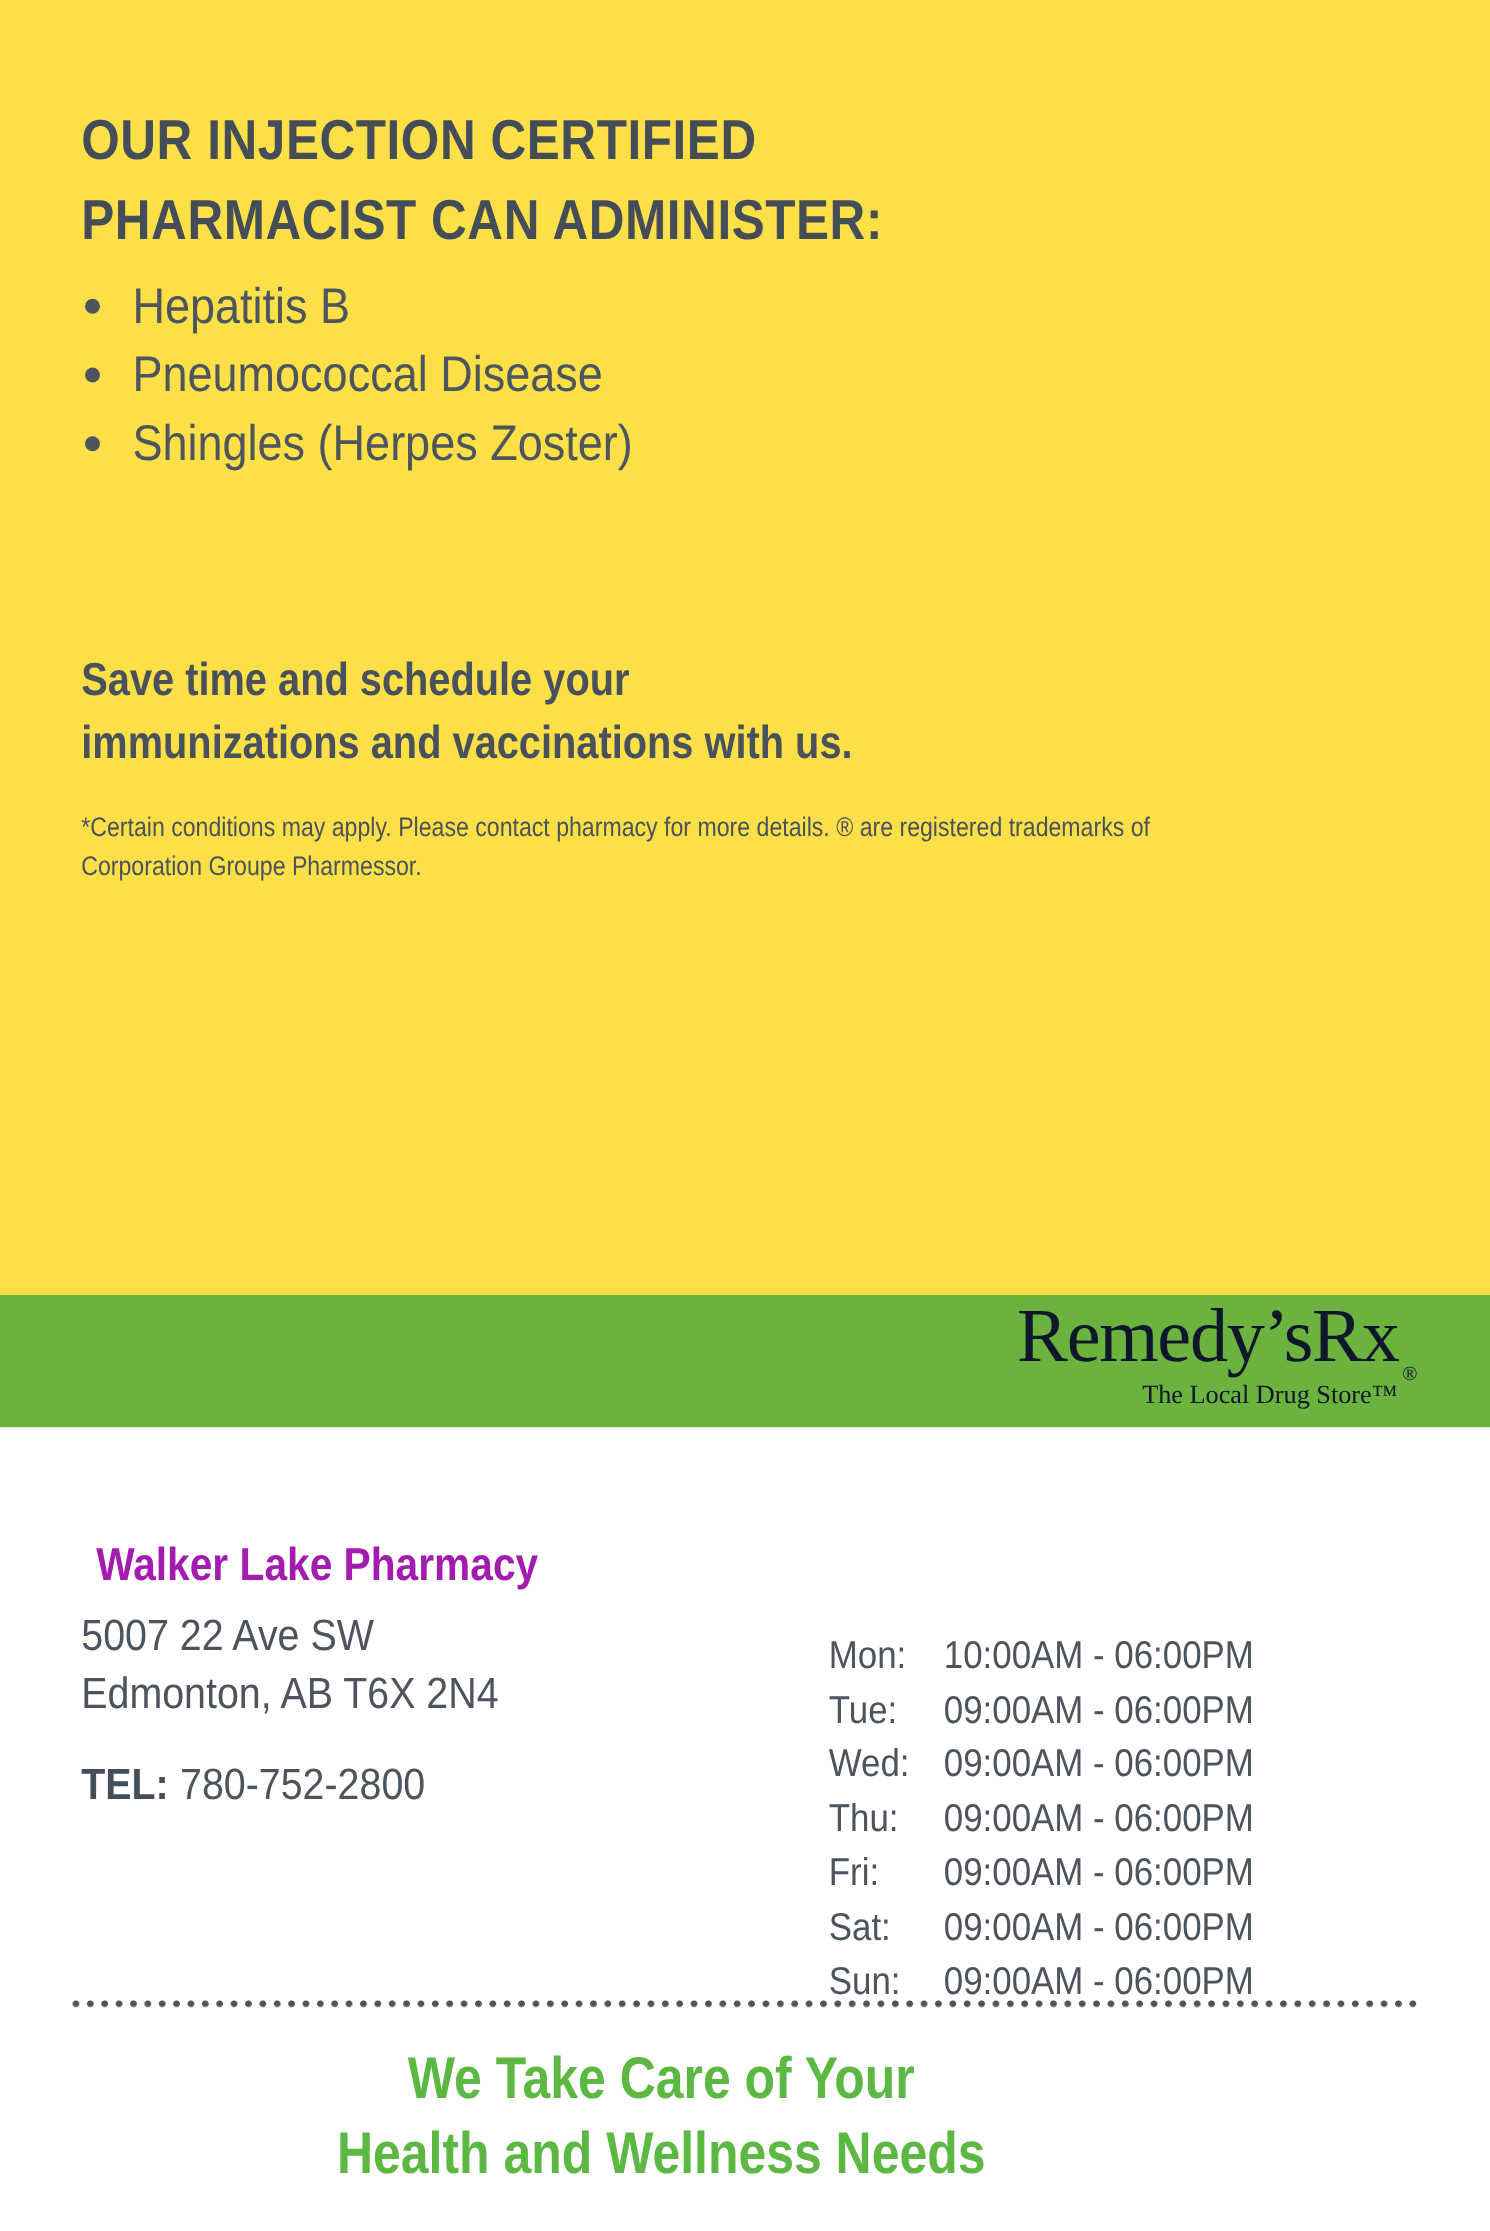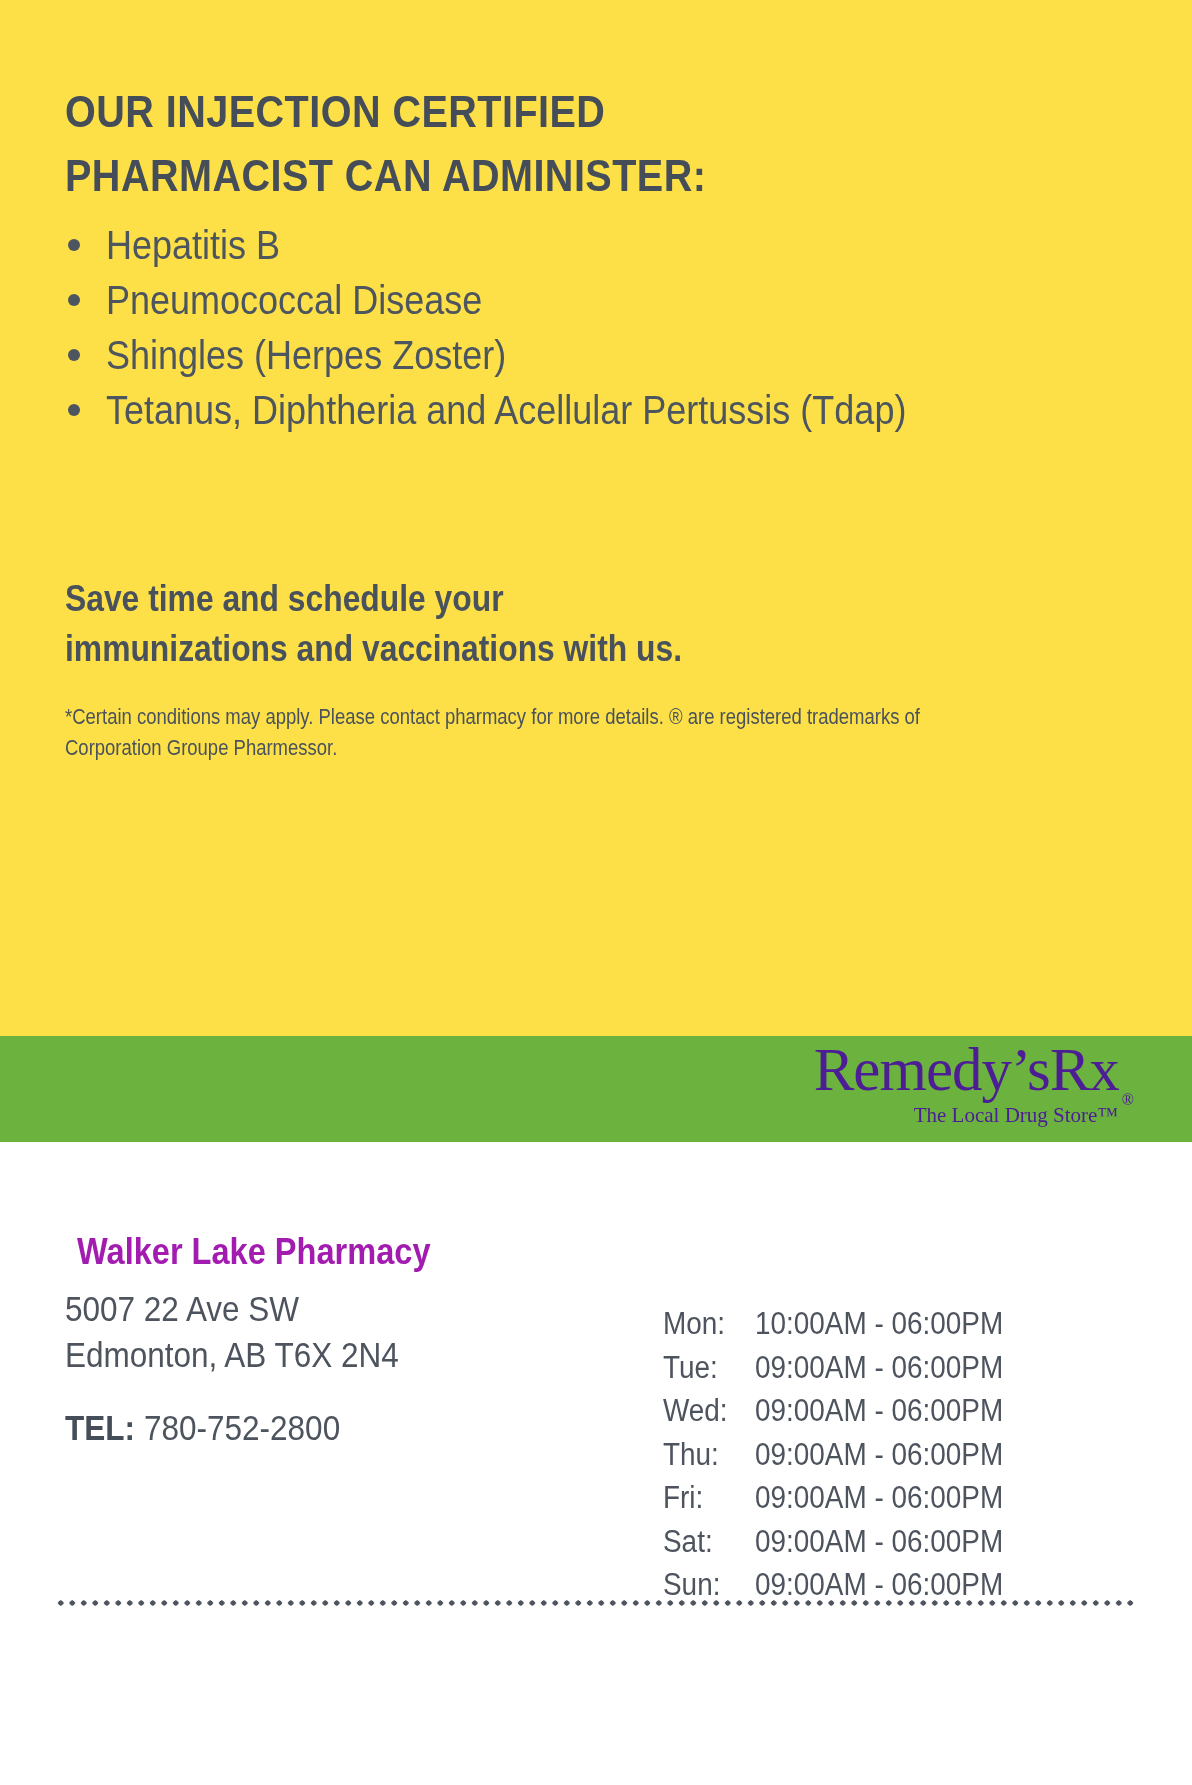--- a/index.html
+++ b/index.html
@@ -60,21 +60,21 @@
     color:#4a525c;
     max-width:935px;
   }
 
   
   .brand-band {
     position:relative;
     width:1192px; height:106px;
     background:#6bb23f;
   }
-  .logo { position:absolute; right:58px; top:2px; text-align:right; color:#4c1d95; }
+  .logo { position:absolute; right:58px; top:2px; text-align:right; color:#0f172a; }
   .logo-main {
     font-family:"Liberation Serif", serif;
     font-size:61px; line-height:64px; letter-spacing:-1px;
     white-space:nowrap;
   }
   .logo-reg { font-size:16px; letter-spacing:0; position:relative; top:15px; margin-left:3px; }
   .logo-tagline {
     font-family:"Liberation Serif", serif;
     font-size:21px; line-height:20px;
     margin-top:-12px; padding-right:16px;
@@ -127,23 +127,20 @@
 
     <ul class="vaccine-list">
       <li>
         <span class="wrap90">Hepatitis B</span>
       </li>
       <li>
         <span class="wrap90">Pneumococcal Disease</span>
       </li>
       <li>
         <span class="wrap90">Shingles (Herpes Zoster)</span>
-      </li>
-      <li>
-        <span class="wrap90">Tetanus, Diphtheria and Acellular Pertussis (Tdap)</span>
       </li>
     </ul>
 
     <p class="cta">
       <span class="cx86">Save time and schedule your</span>
       <span class="cx86">immunizations and vaccinations with us.</span>
     </p>
 
     <p class="disclaimer">
       <span class="wrap86">*Certain conditions may apply. Please contact pharmacy for more details. ® are registered trademarks of Corporation Groupe Pharmessor.</span>
@@ -200,14 +197,18 @@
       </div>
       <div class="hrow">
         <span class="day"><span class="cx90">Sun:</span></span>
         <span class="time"><span class="cx90">09:00AM - 06:00PM</span></span>
       </div>
     </div>
   </section>
 
   <div class="dotted"></div>
 
+  <footer class="tagline">
+    <span class="cx85c">We Take Care of Your</span>
+    <span class="cx85c">Health and Wellness Needs</span>
+  </footer>
 
 </div>
 
 </body></html>

